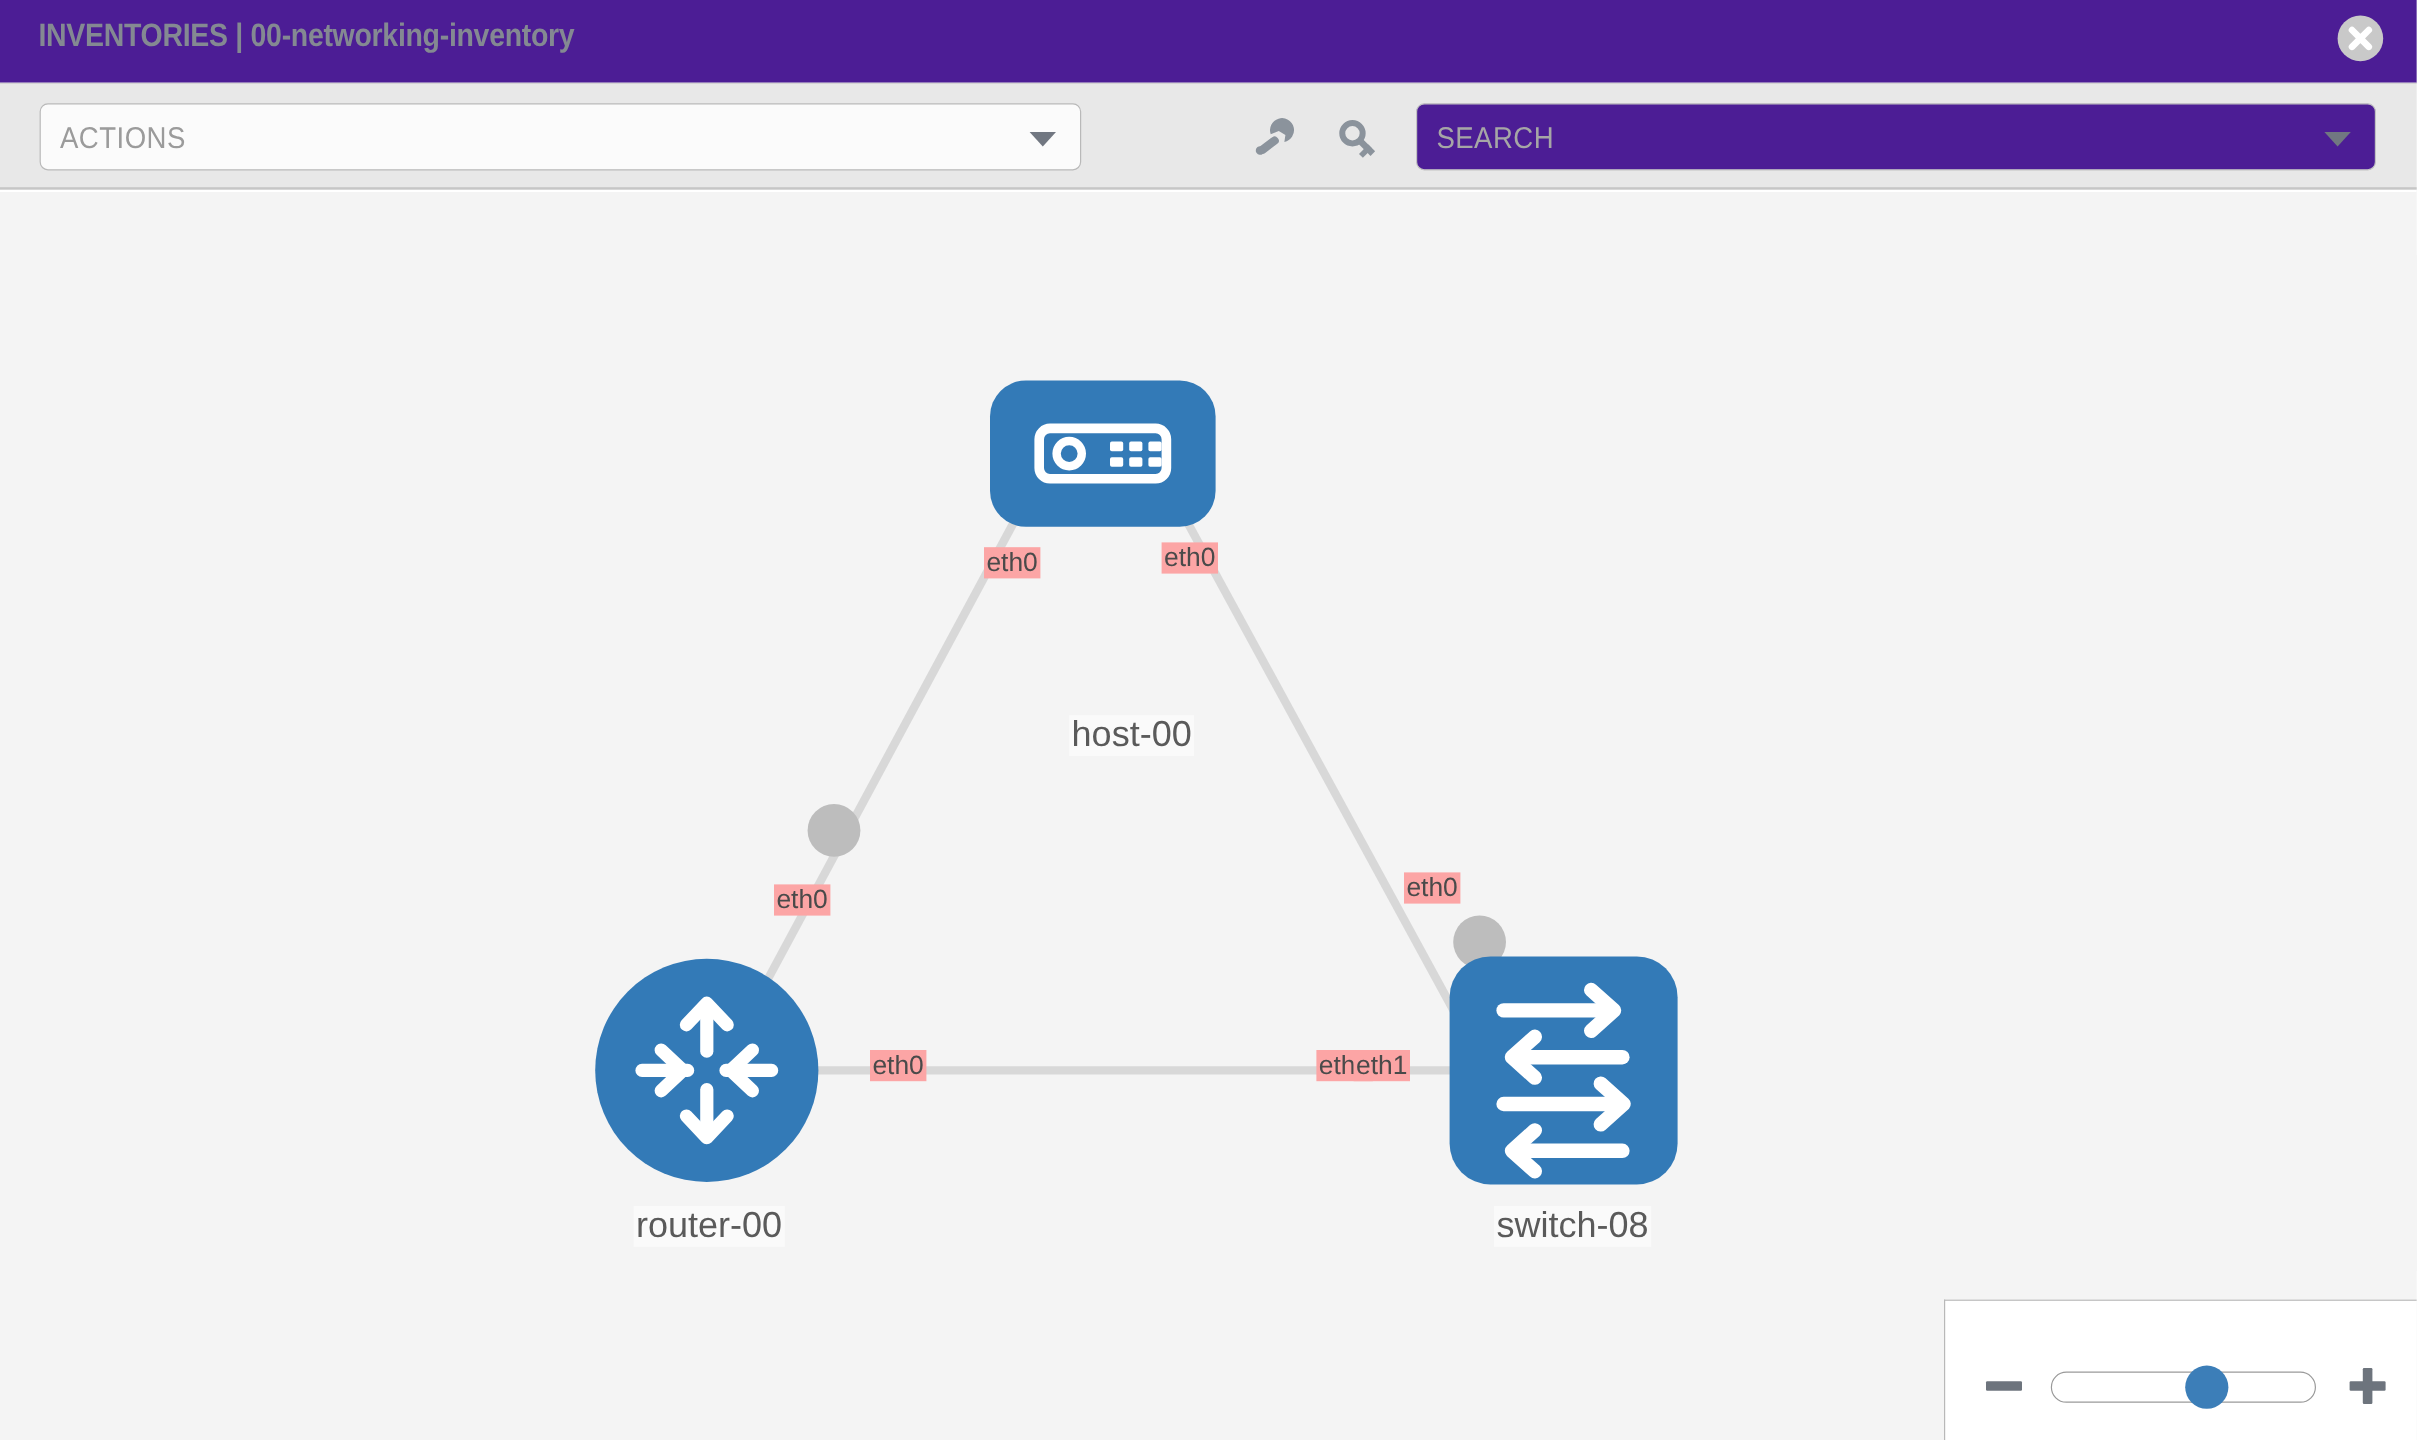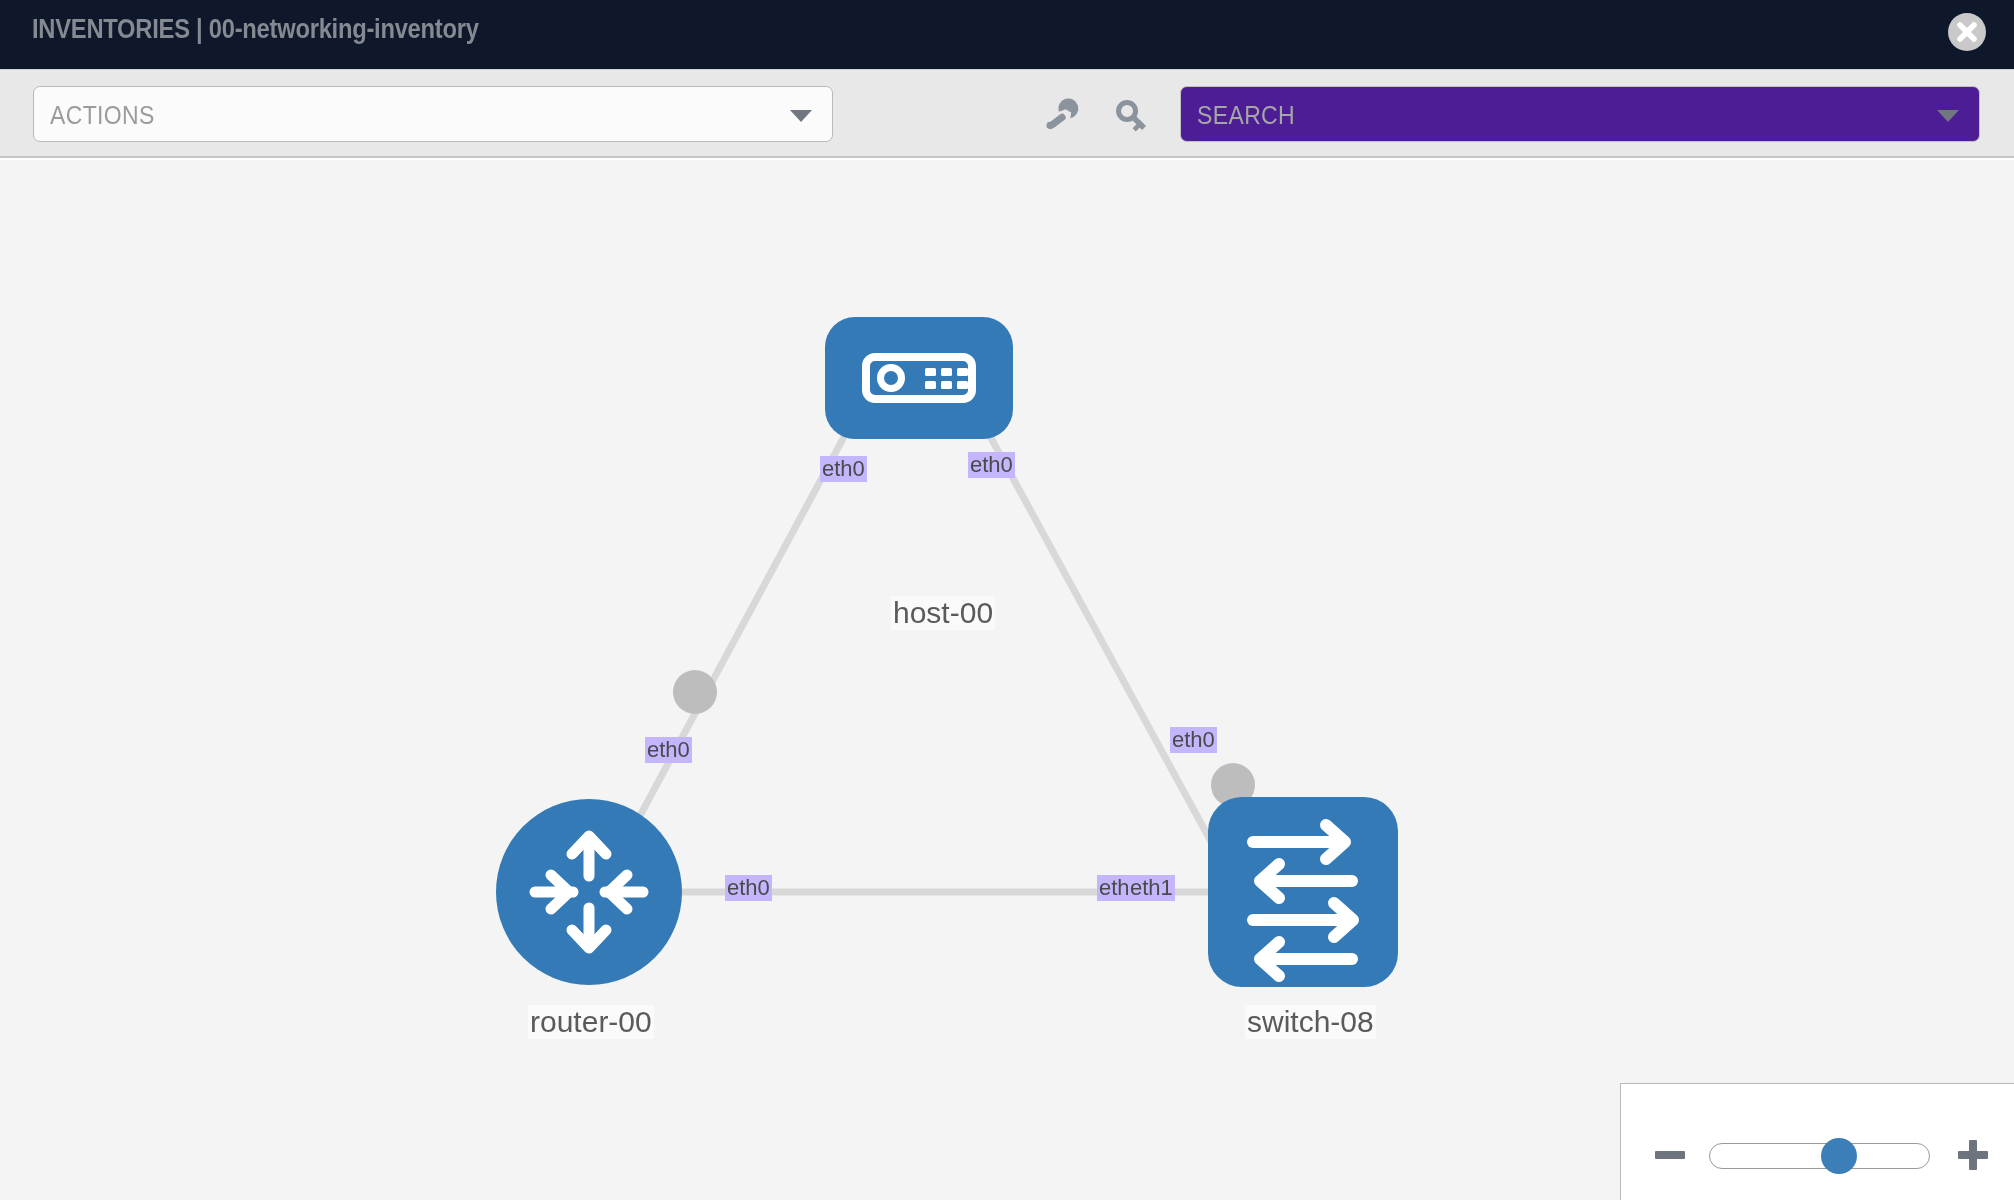--- a/index.html
+++ b/index.html
@@ -7,21 +7,21 @@
     width: 2014px; height: 1200px;
     font-family: "Liberation Sans", sans-serif;
     background: #f4f4f4;
     overflow: hidden;
   }
   #app { position: relative; width: 2014px; height: 1200px; background: #ffffff; }
 
   
   .header {
     position: absolute; left: 0; top: 0; width: 2014px; height: 69px;
-    background: #0f172a;
+    background: #4c1d95;
   }
   .header-title {
     position: absolute; left: 32px; top: 14px;
     font-family: "Liberation Sans Narrow", "Liberation Sans", sans-serif;
     font-size: 27px; font-weight: bold; letter-spacing: -0.3px;
     color: #848992; white-space: nowrap;
     transform: scaleX(0.88); transform-origin: left center;
   }
   .close-btn {
     position: absolute; right: 28px; top: 13px;
@@ -32,21 +32,21 @@
 
   
   .toolbar {
     position: absolute; left: 0; top: 69px; width: 2014px; height: 89px;
     background: #e8e8e8;
     border-top: 1px solid #d4d4d4;
     border-bottom: 2px solid #c6c6c6;
   }
   .actions-select {
     position: absolute; left: 33px; top: 16px;
-    width: 800px; height: 56px;
+    width: 868px; height: 56px;
     background: #fbfbfb;
     border: 1px solid #b9b9b9; border-radius: 7px;
     cursor: pointer;
   }
   .actions-label {
     position: absolute; left: 16px; top: 14px;
     font-family: "Liberation Sans Narrow", "Liberation Sans", sans-serif;
     font-size: 25px; color: #9b9b9b; letter-spacing: 0.4px;
     transform: scaleX(0.92); transform-origin: left center;
   }
@@ -88,21 +88,21 @@
   .node-label {
     position: absolute;
     font-size: 30px; color: #5a5a5a;
     background: #fafafa;
     white-space: nowrap;
     padding: 0 2px;
   }
   .iface-label {
     position: absolute;
     font-size: 22px; color: #4a4a4a;
-    background: #c4b5fd;
+    background: #fca5a5;
     white-space: nowrap;
     padding: 0 2px;
   }
 
   
   .zoom-panel {
     position: absolute; left: 1620px; top: 1083px;
     width: 394px; height: 117px;
     background: #ffffff;
     border: 1px solid #b8b8b8;

